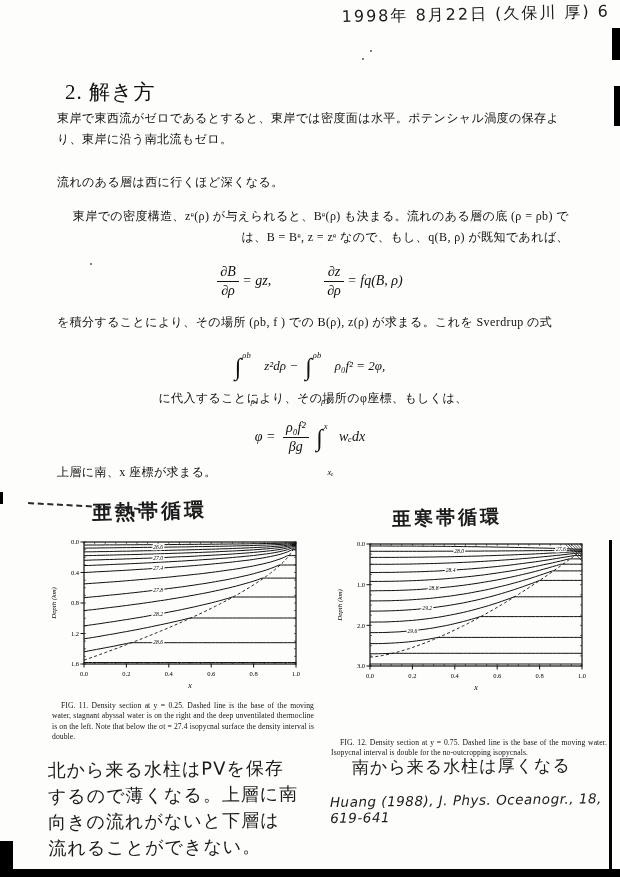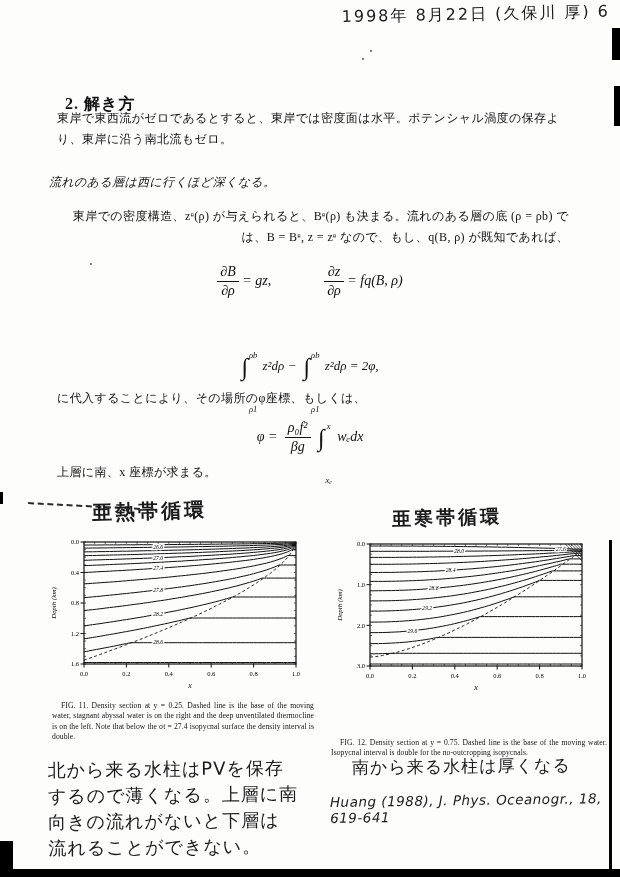--- a/index.html
+++ b/index.html
@@ -1,33 +1,33 @@
 <!DOCTYPE html>
 <html><head>
 <meta charset="utf-8">
 <style>
   html,body{margin:0;padding:0;background:#d8d8d8;}
   .page{position:relative;width:620px;height:877px;background:#fdfdfc;overflow:hidden;
         font-family:"Liberation Serif",serif;color:#111;}
   .abs{position:absolute;}
   .jp{font-size:12px;line-height:1.78;letter-spacing:0.4px;}
-  .title{font-size:16px;font-weight:bold;letter-spacing:1px;margin-top:16px;}
+  .title{font-size:21px;font-weight:normal;letter-spacing:1px;}
   .hand{font-family:"DejaVu Sans",sans-serif;color:#1b1b1b;}
   .hand-date{font-size:16px;transform:rotate(-1.2deg);letter-spacing:2px;}
   .hand-figtitle{font-size:20px;font-weight:bold;transform:rotate(-1.5deg);letter-spacing:3px;}
   .hand-note{font-size:18px;line-height:1.45;transform:rotate(-0.6deg);letter-spacing:1px;}
   .hand-cite{font-size:13.5px;font-style:italic;transform:rotate(-0.8deg);letter-spacing:0.5px;}
   .eq{font-style:italic;font-size:14px;text-align:center;width:460px;}
   .eq .rm{font-style:italic;}
   .frac{display:inline-block;vertical-align:middle;text-align:center;line-height:1.15;}
   .frac .num{display:block;border-bottom:1px solid #111;padding:0 3px 1px 3px;}
   .frac .den{display:block;padding:1px 3px 0 3px;}
   .intwrap{display:inline-flex;align-items:center;vertical-align:middle;}
   .int{font-size:24px;font-style:normal;line-height:1;}
-  .lims{display:inline-flex;flex-direction:column;justify-content:space-between;height:30px;
+  .lims{display:inline-flex;flex-direction:row;justify-content:space-between;height:30px;
         font-size:8.5px;margin-left:1px;margin-right:2px;}
   .lims .up{margin-top:-2px;}
   .lims .lo{margin-bottom:-2px;margin-top:44px;}
   .gap40{display:inline-block;width:46px;}
   .caption{font-size:7.6px;line-height:1.35;text-align:justify;letter-spacing:0.1px;}
   .caption .indent{display:inline-block;width:9px;}
   .fig-canvas svg{display:block;}
   .art{position:absolute;background:#000;}
   .speck{position:absolute;background:#555;width:2px;height:2px;border-radius:1px;}
   .pencil-dash{position:absolute;border-top:2px dashed #2a2a2a;}
@@ -36,53 +36,54 @@
 <body>
 
 <div class="page">
 
   <div class="abs hand hand-date" style="top:6px;left:180px;width:430px;text-align:right;">1998年 8月22日 (久保川 厚)  6</div>
 
   <div class="abs title" style="top:78px;left:65px;">2. 解き方</div>
 
   <div class="abs jp" style="top:108px;left:57px;width:508px;">東岸で東西流がゼロであるとすると、東岸では密度面は水平。ポテンシャル渦度の保存より、東岸に沿う南北流もゼロ。</div>
 
-  <div class="abs jp" style="top:172px;left:49px;width:508px;font-style:italic;">流れのある層は西に行くほど深くなる。</div>
+  <div class="abs jp" style="top:172px;left:57px;width:508px;">流れのある層は西に行くほど深くなる。</div>
 
   <div class="abs jp" style="top:206px;left:57px;width:512px;text-align:right;">東岸での密度構造、zᵉ(ρ) が与えられると、Bᵉ(ρ) も決まる。流れのある層の底 (ρ = ρb) では、B = Bᵉ, z = zᵉ なので、もし、q(B, ρ) が既知であれば、</div>
 
   <div class="abs eq" style="top:264px;left:80px;">
     <span class="frac"><span class="num">∂B</span><span class="den">∂ρ</span></span>
     <span class="rm">= gz,</span>
     <span class="gap40"></span>
     <span class="frac"><span class="num">∂z</span><span class="den">∂ρ</span></span>
     <span class="rm">= fq(B, ρ)</span>
   </div>
 
+  <div class="abs jp" style="top:312px;left:57px;width:512px;">を積分することにより、その場所 (ρb, f ) での B(ρ), z(ρ) が求まる。これを Sverdrup の式</div>
 
   <div class="abs eq" style="top:352px;left:80px;font-size:13px;">
     <span class="intwrap">
       <span class="int">∫</span>
       <span class="lims">
           <span class="up">ρb</span>
           <span class="lo">ρ1</span>
         </span>
     </span>
     <span class="rm">z²dρ  −</span>
     <span class="intwrap" style="margin-left:4px;">
       <span class="int">∫</span>
       <span class="lims">
           <span class="up">ρb</span>
           <span class="lo">ρ1</span>
         </span>
     </span>
-    <span class="rm">z²dρ = 2φ,</span>
+    <span class="rm">ρ₀f² = 2φ,</span>
   </div>
 
-  <div class="abs jp" style="top:388px;left:57px;width:512px;">に代入することにより、その場所のφ座標、もしくは、</div>
+  <div class="abs jp" style="top:388px;left:57px;width:512px;text-align:center;">に代入することにより、その場所のφ座標、もしくは、</div>
 
   <div class="abs eq" style="top:420px;left:80px;">
     <span class="rm">φ =</span>
     <span class="frac" style="margin:0 4px;"><span class="num">ρ₀f²</span><span class="den">βg</span></span>
     <span class="intwrap">
       <span class="int">∫</span>
       <span class="lims">
           <span class="up">x</span>
           <span class="lo">xₑ</span>
         </span>

